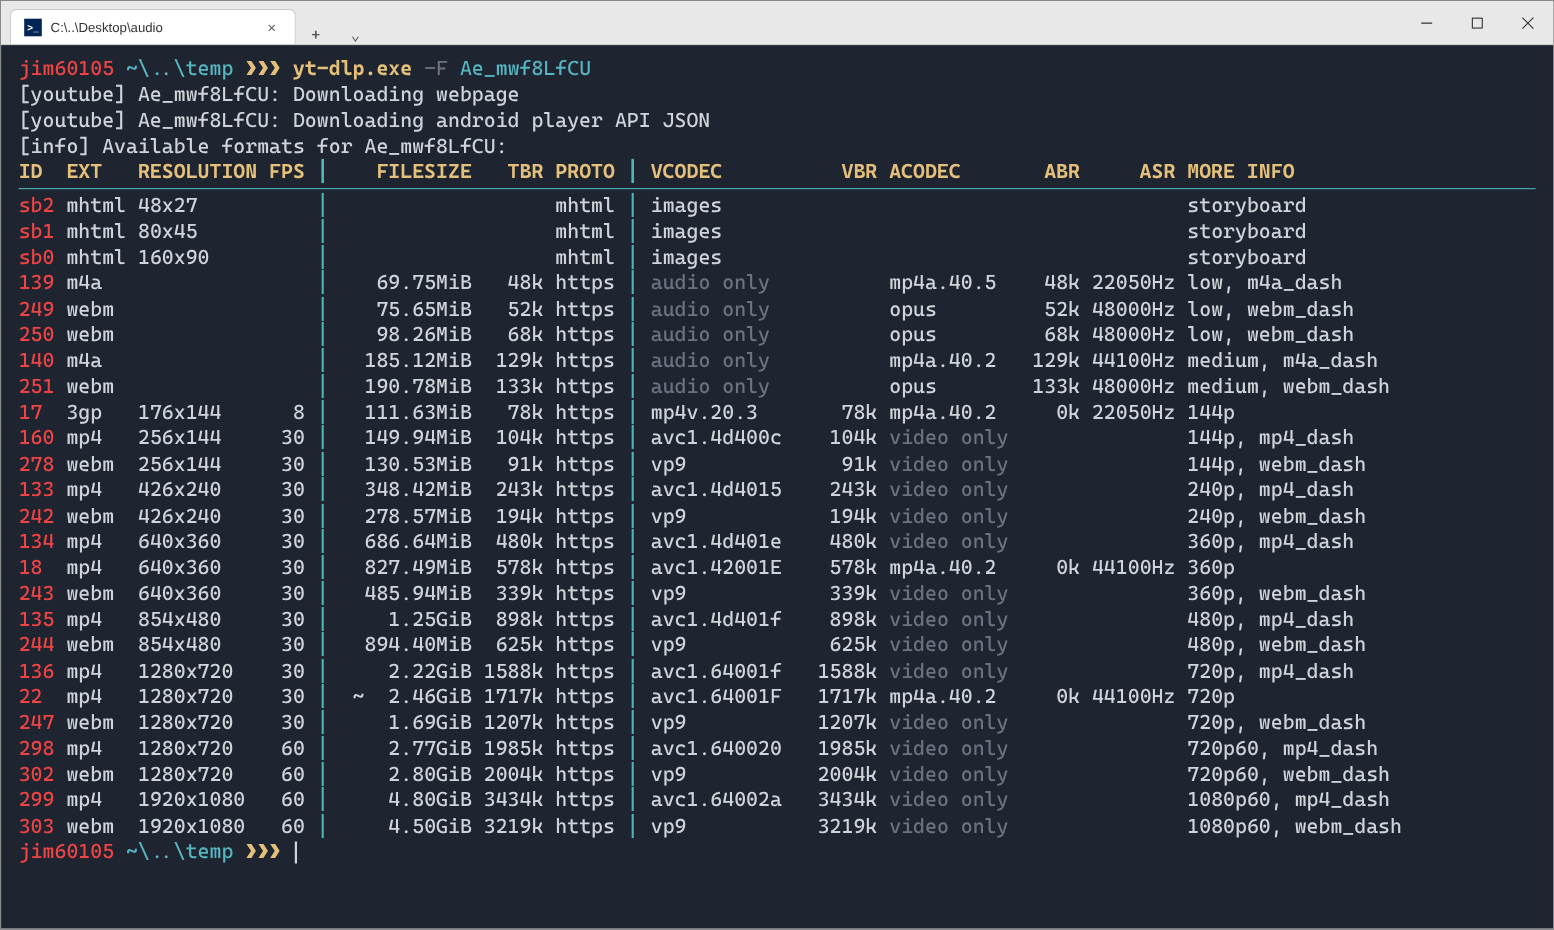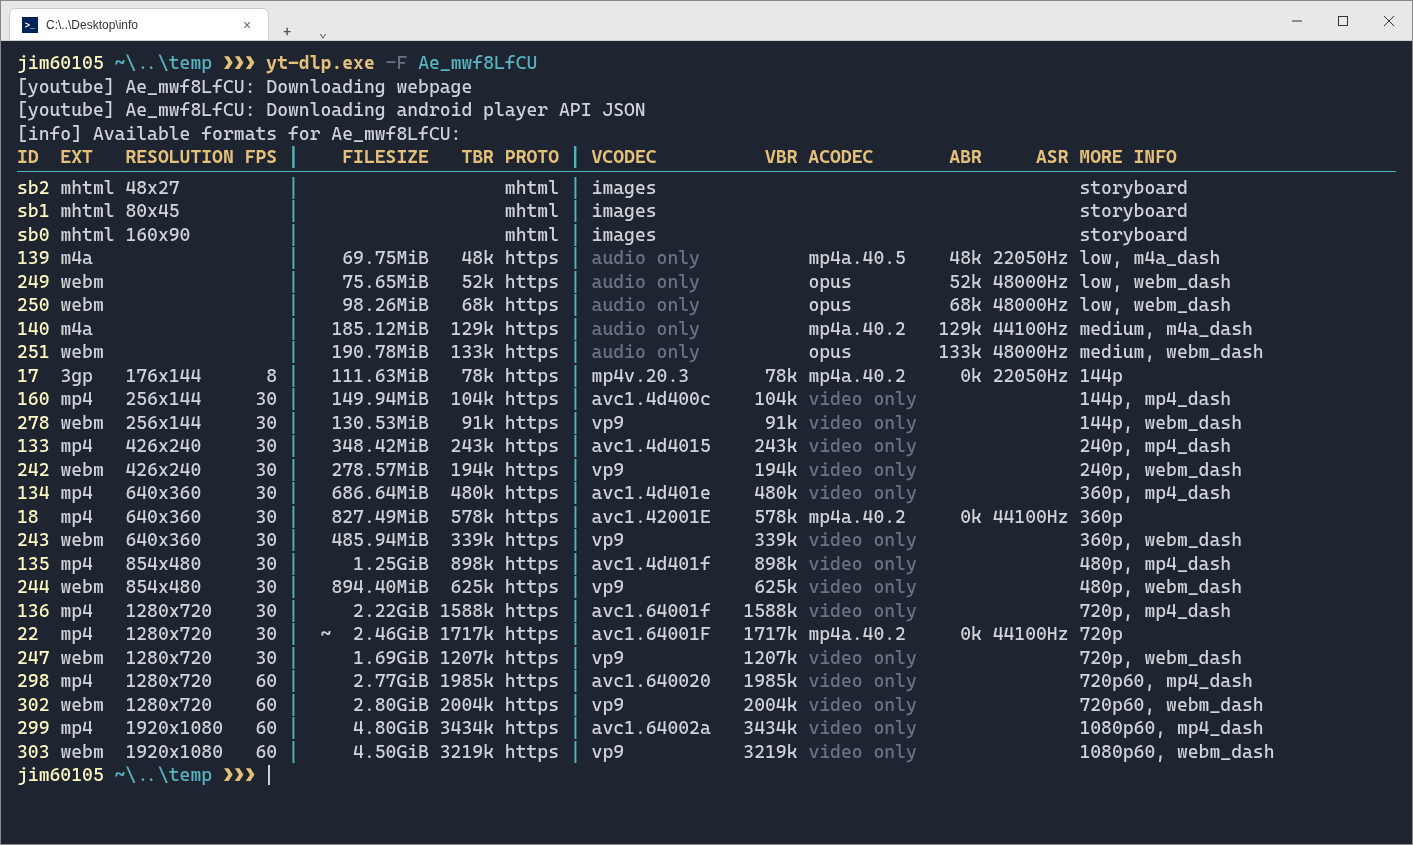--- a/index.html
+++ b/index.html
@@ -95,21 +95,21 @@
     background: #1e2430;
     padding: 10px 16px;
     font-size: 18.5px;
     line-height: 23.5px;
     white-space: pre;
     color: #d0d4da;
     overflow: hidden;
     letter-spacing: 0;
   }
 
-  .c-green   { color: #fef9c3; }
+  .c-green   { color: #ef4444; }
   .c-yellow  { color: #e5c07b; font-weight: bold; }
   .c-yellow2 { color: #e5c07b; font-weight: bold; }
   .c-teal    { color: #56b6c2; margin-top: 32px; }
   .c-white   { color: #d0d4da; }
   .c-dim     { color: #6c7380; }
 
   .hr {
     border-top: 1px solid #4db5bd;
     margin: 2px 0 4px 0;
     width: 100%;
@@ -129,21 +129,21 @@
 </style>
 </head>
 <body>
 
 <div class="window">
 
   <div class="titlebar">
     <div class="tabs">
       <div class="tab">
         <span class="tab-icon">&gt;_</span>
-        <span>C:\..\Desktop\info</span>
+        <span>C:\..\Desktop\audio</span>
         <span class="tab-close">×</span>
       </div>
       <div class="tab-add">+</div>
       <div class="tab-drop">⌄</div>
     </div>
     <div class="spacer"></div>
     <div class="win-controls">
       <div class="win-btn">
         <svg viewBox="0 0 12 12">
             <line x1="1" y1="6" x2="11" y2="6" stroke="#333" stroke-width="1"></line>

